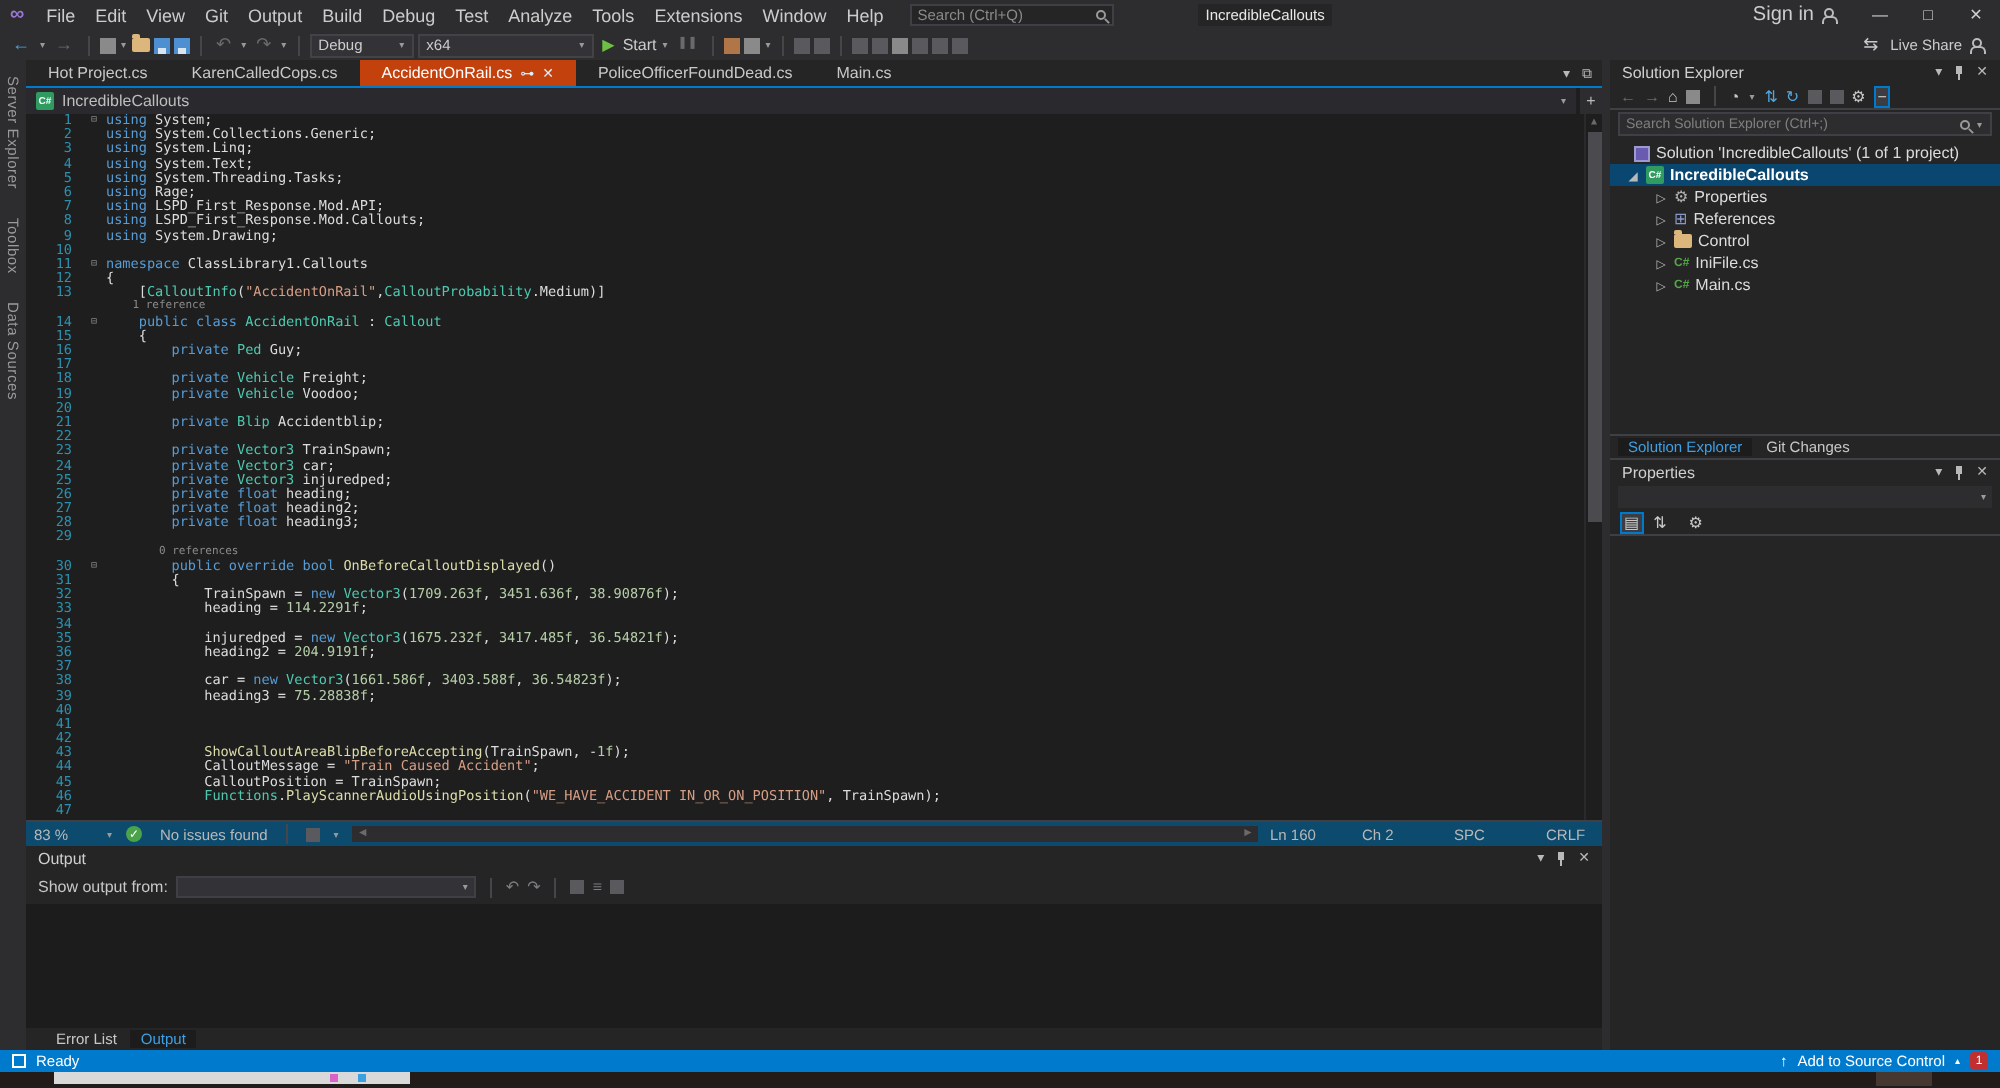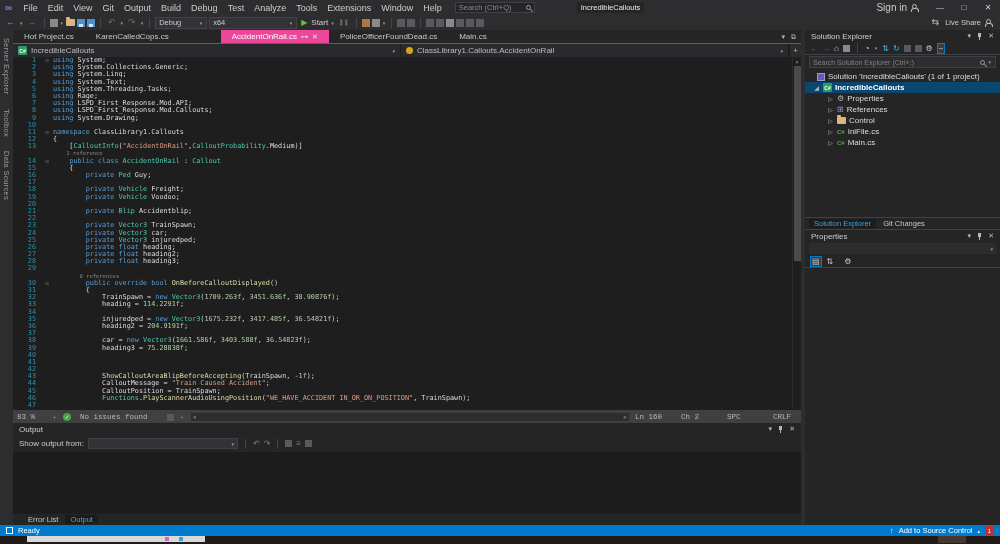--- a/index.html
+++ b/index.html
@@ -4,21 +4,21 @@
 <style>
   * { margin:0; padding:0; box-sizing:border-box; }
   html,body { width:1000px; height:544px; overflow:hidden; background:#1e1e1e;
     font-family:"Liberation Sans", sans-serif; color:#cccccc; }
   .row { display:flex; align-items:center; }
 
   
   .titlebar { height:15px; background:#2d2d30; display:flex; align-items:center; font-size:9px; }
   .vs-logo { color:#9978d4; font-weight:bold; font-size:10px; padding:0 6px 0 5px; }
   .menu-item { padding:0 5px; color:#ccc; cursor:default; }
-  .qsearch { width:80px; height:11px; background:#252526; border:1px solid #3f3f46;
+  .qsearch { width:102px; height:11px; background:#252526; border:1px solid #3f3f46;
     display:flex; align-items:center; justify-content:space-between; padding:0 3px; margin-left:8px; }
   .qsearch span.ph { color:#8a8a8a; font-size:7.5px; }
   .mag { width:5px; height:5px; border:1px solid #9a9a9a; border-radius:50%; position:relative; display:inline-block; }
   .mag::after { content:""; position:absolute; width:3px; height:1px; background:#9a9a9a;
     transform:rotate(45deg); left:3px; top:4px; }
   .win-title { margin-left:42px; font-size:7.5px; color:#e8e8e8; background:#252526; padding:1px 4px; }
   .tb-right { margin-left:auto; display:flex; align-items:center; }
   .signin { font-size:10px; color:#ccc; padding:0 4px; }
   .person { width:7px; height:7px; position:relative; display:inline-block; margin-right:10px;}
   .person::before { content:""; position:absolute; width:3px; height:3px; border:1px solid #bbb; border-radius:50%; left:1px; top:0;}
@@ -49,21 +49,21 @@
   .main { display:flex; height:495px; }
   .side-tabs { width:13px; background:#2d2d30; display:flex; flex-direction:column; align-items:center; gap:14px; padding-top:8px; }
   .side-tab { writing-mode:vertical-rl; font-size:7.5px; color:#9a9a9a; letter-spacing:0.3px; }
   .center { flex:1; display:flex; flex-direction:column; background:#1e1e1e; min-width:0;}
   .splitter { width:4px; background:#2d2d30; }
   .right-panel { width:195px; background:#252526; display:flex; flex-direction:column; }
 
   
   .tab-strip { height:14px; background:#252526; display:flex; align-items:flex-end; border-bottom:1px solid #007acc; }
   .etab { height:13px; display:flex; align-items:center; padding:0 11px; font-size:8px; color:#c8c8c8; gap:4px;}
-  .etab.active { background:#ec4899; color:#fff;margin-left:41px; }
+  .etab.active { background:#c2410c; color:#fff; }
   .etab .tico { font-size:7px; color:#dff0fa; }
   .tabbar-right { margin-left:auto; display:flex; gap:6px; padding:0 5px 2px 0; color:#b9b9b9; font-size:7px;}
 
   
   .breadcrumb { height:13px; background:#252526; display:flex; font-size:8px; color:#bdbdbd; }
   .bc-seg { flex:1; display:flex; align-items:center; gap:4px; padding:0 5px; border-right:1px solid #1e1e1e; background:#2a2a2e;}
   .bc-seg .car { margin-left:auto; font-size:5px; color:#9a9a9a; }
   .csproj { width:9px; height:9px; background:#2f9b60; color:#fff; font-size:5px; font-weight:bold;
     display:inline-flex; align-items:center; justify-content:center; border-radius:1px;}
   .classico { width:7px; height:7px; background:#d8a418; border-radius:50%; display:inline-block;}
@@ -78,22 +78,22 @@
   .ln { width:28px; text-align:right; padding-right:5px; color:#2b91af; flex:none;}
   .fold { width:12px; color:#858585; font-size:5px; text-align:center; flex:none;}
   .ann { color:#8a8a8a; font-size:5.5px; }
   .tk-k { color:#569cd6; } .tk-t { color:#4ec9b0; } .tk-s { color:#d69d85; }
   .tk-n { color:#b5cea8; } .tk-p { color:#dcdcdc; } .tk-m { color:#dcdcaa; }
   .vscroll { position:absolute; top:0; right:0; bottom:0; width:9px; background:#1e1e1e; border-left:1px solid #2a2a2d;}
   .vscroll .arr { display:block; text-align:center; color:#6a6a6a; font-size:5px; line-height:8px;}
   .vthumb { position:absolute; left:1px; top:9px; width:7px; height:195px; background:#4a4a4f; }
 
   
-  .ed-status { height:13px; background:#404040; border-top:1px solid #3f3f46; display:flex; align-items:center;
-    font-size:7.5px; color:#b8b8b8; gap:6px; padding:0 4px;font-family:Liberation Mono, monospace; }
+  .ed-status { height:13px; background:#0c4a6e; border-top:1px solid #3f3f46; display:flex; align-items:center;
+    font-size:7.5px; color:#b8b8b8; gap:6px; padding:0 4px; }
   .zoombox { width:40px; display:flex; justify-content:space-between; align-items:center; }
   .okcheck { width:8px; height:8px; border-radius:50%; background:#4aa24a; color:#fff; font-size:6px;
     display:inline-flex; align-items:center; justify-content:center; margin-right:3px;}
   .hscroll { flex:1; height:8px; background:#2d2d30; display:flex; align-items:center; justify-content:space-between; color:#6a6a6a; font-size:6px; padding:0 2px;}
   .edpos { display:flex; gap:12px; }
   .edpos span { width:34px; text-align:left; }
 
   
   .output { height:91px; background:#252526; display:flex; flex-direction:column; }
   .panel-title { height:12px; display:flex; align-items:center; font-size:8px; color:#cfcfcf; padding:0 6px; }
@@ -258,25 +258,20 @@
         <div class="tabbar-right">
         <span>▾</span>
         <span>⧉</span>
       </div>
     </div>
 
     <div class="breadcrumb">
       <div class="bc-seg">
         <span class="csproj">C#</span>
         <span>IncredibleCallouts</span>
-        <span class="car">▾</span>
-      </div>
-      <div class="bc-seg">
-        <span class="classico"></span>
-        <span>ClassLibrary1.Callouts.AccidentOnRail</span>
         <span class="car">▾</span>
       </div>
       <div class="bc-split">+</div>
     </div>
 
     <div class="editor">
       <div class="code-area" id="code-area">
           <div class="crow"><span class="ln">1</span><span class="fold">⊟</span><span><span class="tk-k">using</span><span class="tk-p"> System;</span></span></div>
           <div class="crow"><span class="ln">2</span><span class="fold"></span><span><span class="tk-k">using</span><span class="tk-p"> System.Collections.Generic;</span></span></div>
           <div class="crow"><span class="ln">3</span><span class="fold"></span><span><span class="tk-k">using</span><span class="tk-p"> System.Linq;</span></span></div>

